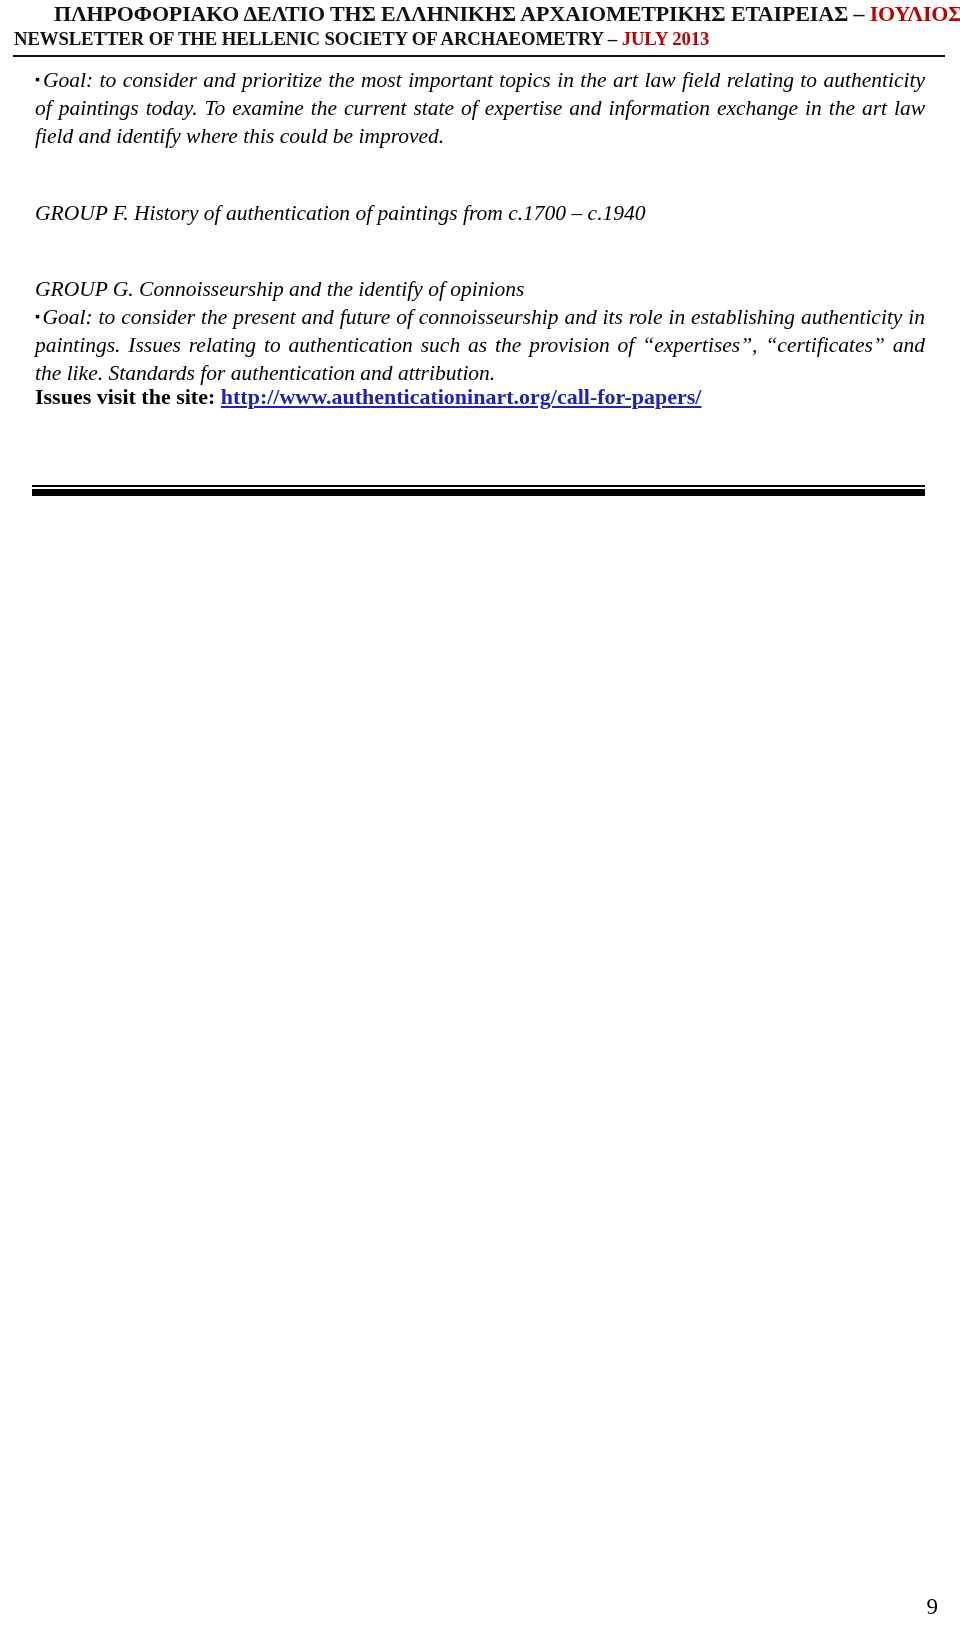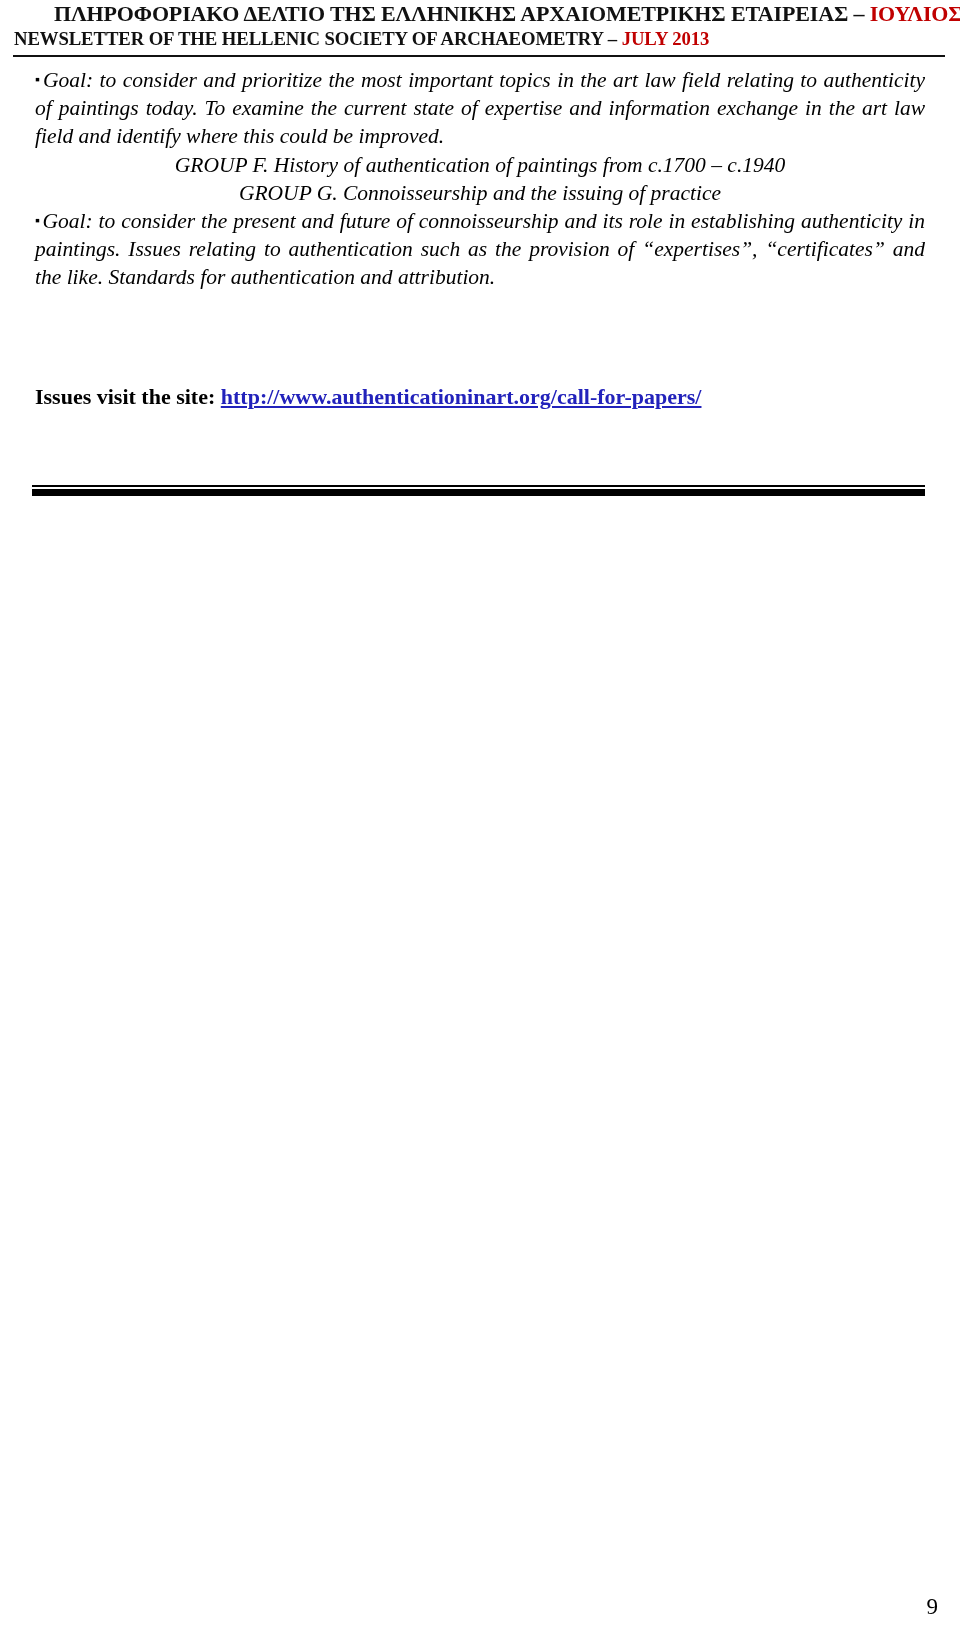--- a/index.html
+++ b/index.html
@@ -69,21 +69,22 @@
   .para {
     font-size: 21.5px;
     line-height: 28.2px;
     color: #000000;
     margin: 0;
     text-align: justify;
     text-justify: inter-word;
     font-style: italic;
   }
   .para.no-just {
-    text-align: center;
+    text-align: left;
+    margin-top: 48px;
   }
   .bullet {
     font-size: 14px;
     vertical-align: 3px;
     letter-spacing: 0;
     padding-right: 2px;
   }
   .link-line {
     position: absolute;
     left: 35px;
@@ -146,21 +147,21 @@
   <p class="para">
     <span class="bullet">▪</span><span>Goal: to consider and prioritize the most important topics in the art law field relating to authenticity of paintings today. To examine the current state of expertise and information exchange in the art law field and identify where this could be improved.</span>
   </p>
 
   <p class="para no-just">
     <span>GROUP F. History of authentication of paintings from c.1700 – c.1940</span>
   </p>
 
 
   <p class="para no-just">
-    <span>GROUP G. Connoisseurship and the issuing of practice</span>
+    <span>GROUP G. Connoisseurship and the identify of opinions</span>
   </p>
 
   <p class="para">
     <span class="bullet">▪</span><span>Goal: to consider the present and future of connoisseurship and its role in establishing authenticity in paintings. Issues relating to authentication such as the provision of “expertises”, “certificates” and the like. Standards for authentication and attribution.</span>
   </p>
 
 </div>
 
 <div class="link-line">
   <span>Issues visit the site: </span><a class="link-url" href="#">http://www.authenticationinart.org/call-for-papers/</a>

